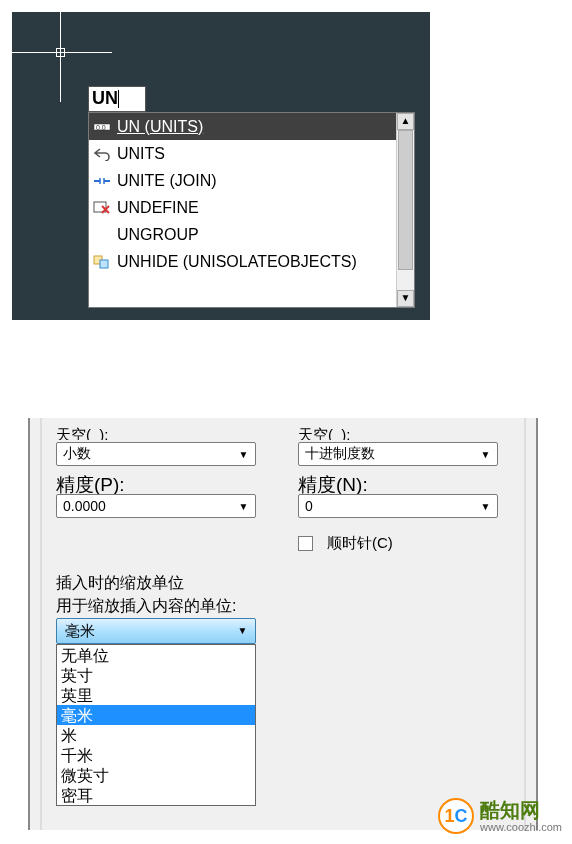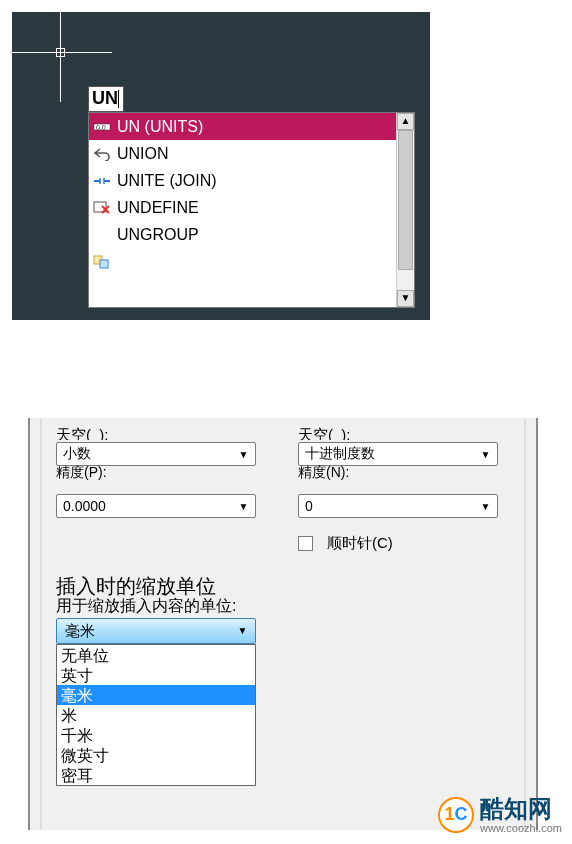--- a/index.html
+++ b/index.html
@@ -11,41 +11,41 @@
       top: 12px; left: 12px;
       width: 418px; height: 308px;
       background: #2b3940;
     }
     .cross-h { position: absolute; top: 40px; left: 0; width: 100px; height: 1px; background: #fff; }
     .cross-v { position: absolute; top: 0; left: 48px; width: 1px; height: 90px; background: #fff; }
     .cross-sq { position: absolute; top: 36px; left: 44px; width: 9px; height: 9px; border: 1px solid #fff; }
 
     .cmd-input {
       position: absolute; top: 74px; left: 76px;
-      width: 36px; height: 26px;
+      width: 58px; height: 26px;
       background: #fff; border: 1px solid #555;
       font-size: 18px; font-weight: bold;
       padding: 1px 3px; font-family: Arial;
     }
     .cmd-input .caret { display:inline-block; width:1px; height:18px; background:#000; vertical-align:middle; }
 
     .autocomplete {
       position: absolute; top: 100px; left: 76px;
       width: 327px; height: 196px;
       background: #fff; border: 1px solid #7a7a7a;
       display: flex;
     }
     .ac-list { flex: 1; }
     .ac-item {
       display: flex; align-items: center;
       height: 27px; padding: 0 4px;
       font-size: 16px; font-family: Arial;
       gap: 6px;
     }
-    .ac-item.selected { background: #be185d; color: #fff; }
+    .ac-item.selected { background: #404040; color: #fff; text-decoration: underline; }
     .ac-icon { width: 18px; height: 16px; display:flex; align-items:center; justify-content:center; flex-shrink:0; }
     .ac-label { white-space: nowrap; }
     .ac-scrollbar { width: 18px; background: #f0f0f0; border-left:1px solid #ccc; position:relative; }
     .ac-scrollbar .up, .ac-scrollbar .down { position:absolute; left:0; width:17px; height:17px; background:#e4e4e4; border:1px solid #aaa; font-size:10px; text-align:center; line-height:14px; }
     .ac-scrollbar .up { top:0; } .ac-scrollbar .down { bottom:0; }
     .ac-scrollbar .thumb { position:absolute; top:17px; left:1px; width:15px; height:140px; background:#cdcdcd; border:1px solid #aaa; }
 
     
     .dialog-panel {
       position: absolute; top: 418px; left: 28px;
@@ -62,27 +62,27 @@
 
     .cut-label { position:absolute; top:0px; font-size:15px; height:14px; overflow:hidden; }
     .row-combo { position:absolute; top:16px; width:200px; }
     .combo {
       width: 100%; height: 24px; background: #fff;
       border: 1px solid #7a7a7a; border-radius: 2px;
       display:flex; align-items:center; justify-content:space-between;
       padding: 0 4px 0 6px; font-size:14px;
     }
     .combo .arrow { width:15px; height:15px; font-size:10px; text-align:center; line-height:15px; }
-    .lbl-precision { position:absolute; top:38px; font-size:14px; }
+    .lbl-precision { position:absolute; top:46px; font-size:19px; }
     .row-prec { position:absolute; top:68px; width:200px; }
 
     .chk-row { position:absolute; top:108px; display:flex; align-items:center; gap:14px; }
     .chk { width:15px; height:15px; border:1px solid #7a7a7a; background:#fff; }
 
-    .section-title { position:absolute; top:155px; left:26px; font-size:20px; }
+    .section-title { position:absolute; top:155px; left:26px; font-size:16px; }
     .section-sub   { position:absolute; top:178px; left:26px; font-size:16px; }
 
     .unit-combo {
       position:absolute; top:200px; left:26px; width:200px; height:26px;
       background: linear-gradient(#dff2ff,#aee0ff,#8fd2f7);
       border:1px solid #3c7fb1; border-radius:2px;
       display:flex; align-items:center; justify-content:space-between;
       padding:0 4px 0 8px; font-size:15px;
     }
     .unit-combo .arrow { width:17px; height:17px; line-height:15px; font-size:10px; text-align:center; }
@@ -100,21 +100,21 @@
       position:absolute; right:10px; bottom:10px;
       display:flex; align-items:center; gap:6px;
     }
     .wm-badge {
       width:36px; height:36px; border-radius:50%;
       border:2px solid #ff8a00; display:flex; align-items:center; justify-content:center;
       font-weight:bold; background:#fff;
     }
     .wm-badge span { font-size:18px; }
     .wm-txt { display:flex; flex-direction:column; line-height:1.1; }
-    .wm-title { font-size:24px; font-weight:bold; color:#0c4a6e; }
+    .wm-title { font-size:20px; font-weight:bold; color:#4d7c0f; }
     .wm-url { font-size:11px; color:#777; }
 
     .vdiv { position:absolute; top:0; bottom:0; width:2px; background:#ddd; }
     .vdiv.l { left:10px; } .vdiv.r { right:10px; }
   </style>
 </head>
 <body>
 
 <div class="cad-panel">
   <div class="cross-h"></div>
@@ -137,21 +137,21 @@
         </span>
         <span class="ac-label">UN (UNITS)</span>
       </div>
 
       <div class="ac-item">
         <span class="ac-icon">
           <svg width="16" height="14" viewBox="0 0 16 14">
               <path d="M6 2 L1 6 L6 10 M1 6 H11 A4 4 0 0 1 11 14" fill="none" stroke="#555" stroke-width="1.6"></path>
             </svg>
         </span>
-        <span class="ac-label">UNION</span>
+        <span class="ac-label">UNITS</span>
       </div>
 
       <div class="ac-item">
         <span class="ac-icon">
           <svg width="18" height="10" viewBox="0 0 18 10">
               <line x1="1" y1="5" x2="7" y2="5" stroke="#2a6fd6" stroke-width="2"></line>
               <line x1="11" y1="5" x2="17" y2="5" stroke="#2a6fd6" stroke-width="2"></line>
               <line x1="7" y1="2" x2="7" y2="8" stroke="#2a6fd6" stroke-width="1.5"></line>
               <line x1="11" y1="2" x2="11" y2="8" stroke="#2a6fd6" stroke-width="1.5"></line>
             </svg>
@@ -176,20 +176,21 @@
         <span class="ac-label">UNGROUP</span>
       </div>
 
       <div class="ac-item">
         <span class="ac-icon">
           <svg width="18" height="14" viewBox="0 0 18 14">
               <rect x="1" y="1" width="8" height="8" fill="#ffe9a8" stroke="#c9a13b"></rect>
               <rect x="7" y="5" width="8" height="8" fill="#bde3ff" stroke="#3b8ac9"></rect>
             </svg>
         </span>
+        <span class="ac-label">UNHIDE (UNISOLATEOBJECTS)</span>
       </div>
 
     </div>
     <div class="ac-scrollbar">
       <div class="up">▲</div>
       <div class="thumb"></div>
       <div class="down">▼</div>
     </div>
   </div>
 </div>
@@ -241,20 +242,21 @@
     <div class="section-sub">用于缩放插入内容的单位:</div>
 
     <div class="unit-combo">
       <span>毫米</span>
       <span class="arrow">▼</span>
     </div>
 
     <div class="unit-listbox">
       <div class="opt">无单位</div>
       <div class="opt">英寸</div>
+      <div class="opt">英里</div>
       <div class="opt selected">毫米</div>
       <div class="opt">米</div>
       <div class="opt">千米</div>
       <div class="opt">微英寸</div>
       <div class="opt">密耳</div>
     </div>
 
   </div>
 </div>
 

